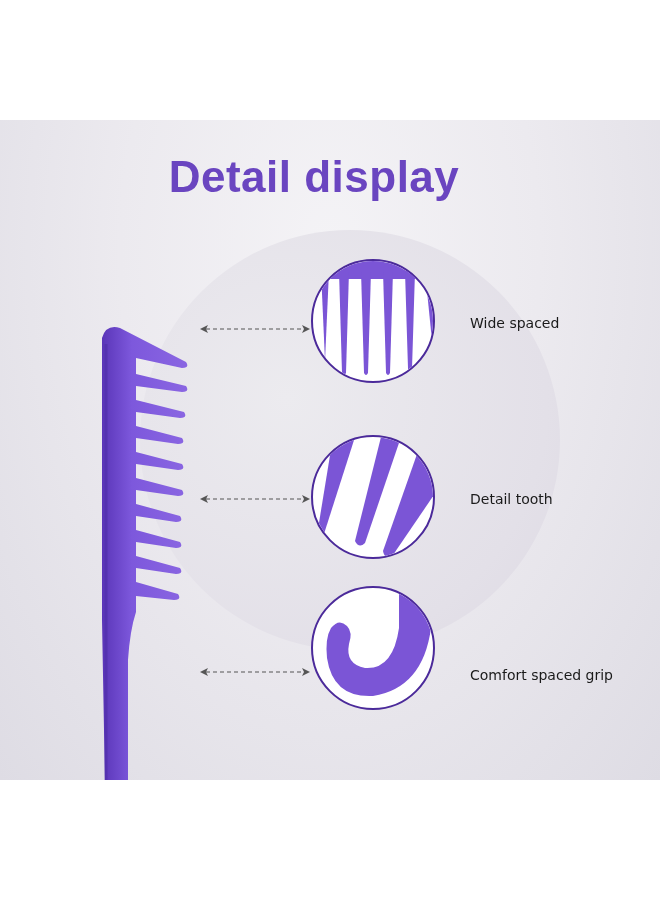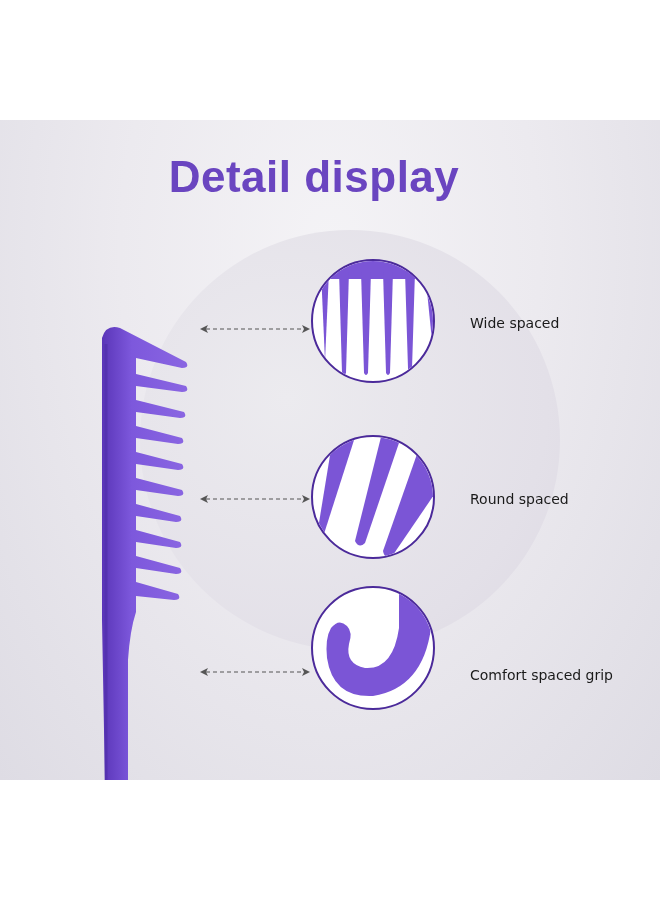--- a/index.html
+++ b/index.html
@@ -93,21 +93,21 @@
       <path d="M20 0 L42 0 L10 100 Q6 104 4 98 Z" fill="#7b55d6"></path>
       <path d="M68 0 L88 0 L52 106 Q46 112 42 104 Z" fill="#7b55d6"></path>
       <path d="M110 0 L140 0 L140 30 L80 118 Q72 124 70 114 Z" fill="#7b55d6"></path>
     </svg>
   </div>
   <svg class="arrow" style="left:200px; top:373px;" width="110" height="12" viewBox="0 0 110 12">
     <line x1="6" y1="6" x2="104" y2="6" stroke="#555" stroke-width="1.2" stroke-dasharray="4,3"></line>
     <path d="M0 6 L8 2 L6 6 L8 10 Z" fill="#555"></path>
     <path d="M110 6 L102 2 L104 6 L102 10 Z" fill="#555"></path>
   </svg>
-  <div class="label" style="left:470px; top:371px;">Round spaced</div>
+  <div class="label" style="left:470px; top:371px;">Detail tooth</div>
 
   <div class="detail" style="left:311px; top:466px;">
     <svg width="120" height="120" viewBox="0 0 120 120">
       <path d="M86 0 L120 0 L118 40 Q110 100 60 108 Q20 110 14 70 Q12 50 18 40 Q26 30 34 38 Q40 44 36 56 Q32 76 52 80 Q80 82 86 40 Z" fill="#7b55d6"></path>
     </svg>
   </div>
   <svg class="arrow" style="left:200px; top:546px;" width="110" height="12" viewBox="0 0 110 12">
     <line x1="6" y1="6" x2="104" y2="6" stroke="#555" stroke-width="1.2" stroke-dasharray="4,3"></line>
     <path d="M0 6 L8 2 L6 6 L8 10 Z" fill="#555"></path>
     <path d="M110 6 L102 2 L104 6 L102 10 Z" fill="#555"></path>

